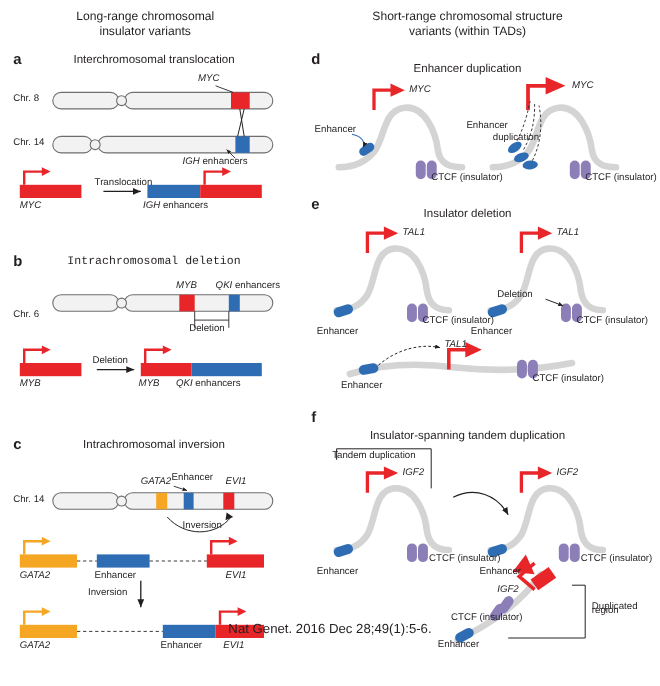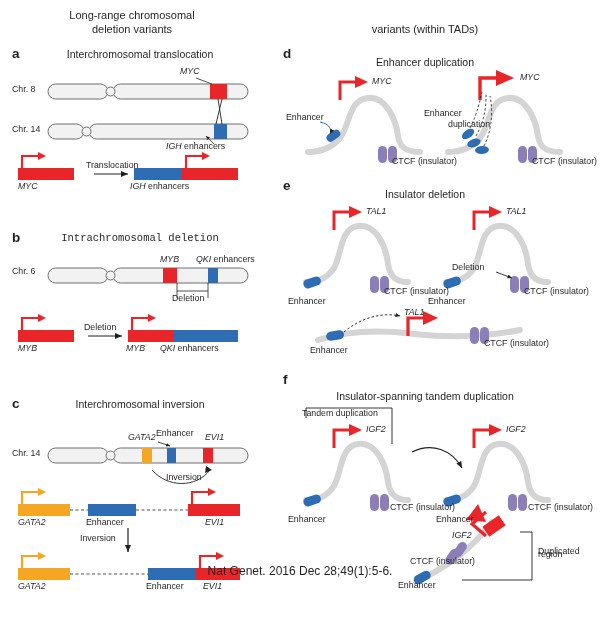--- a/index.html
+++ b/index.html
@@ -15,35 +15,35 @@
   .ctr{transform:translateX(-50%);text-align:center;}
   svg{position:absolute;left:0;top:0;overflow:visible;}
 </style>
 </head>
 <body>
 
 <div class="fig">
 
   <div class="t title ctr" style="left:132px;top:8px;">
     <span>Long-range chromosomal</span><br>
-    <span>deletion variants</span>
+    <span>insulator variants</span>
   </div>
   <div class="t title ctr" style="left:425px;top:8px;">
-    <br>
+    <span>Short-range chromosomal structure</span><br>
     <span>variants (within TADs)</span>
   </div>
 
   <div class="t panel-letter" style="left:12px;top:46px;">a</div>
   <div class="t ptitle ctr" style="left:140px;top:48px;">Interchromosomal translocation</div>
 
   <div class="t panel-letter" style="left:12px;top:230px;">b</div>
   <div class="t ptitle ctr" style="left:140px;top:232px;font-family:Liberation Mono, monospace;">Intrachromosomal deletion</div>
 
   <div class="t panel-letter" style="left:12px;top:396px;">c</div>
-  <div class="t ptitle ctr" style="left:140px;top:398px;">Interchromosomal inversion</div>
+  <div class="t ptitle ctr" style="left:140px;top:398px;">Intrachromosomal inversion</div>
 
   <div class="t panel-letter" style="left:283px;top:46px;">d</div>
   <div class="t ptitle ctr" style="left:425px;top:56px;">Enhancer duplication</div>
 
   <div class="t panel-letter" style="left:283px;top:178px;">e</div>
   <div class="t ptitle ctr" style="left:425px;top:188px;">Insulator deletion</div>
 
   <div class="t panel-letter" style="left:283px;top:372px;">f</div>
   <div class="t ptitle ctr" style="left:425px;top:390px;">Insulator-spanning tandem duplication</div>
 
@@ -263,21 +263,21 @@
 
   <div class="t lbl" style="left:12px;top:84px;">Chr. 8</div>
   <div class="t lbl" style="left:12px;top:124px;">Chr. 14</div>
   <div class="t lbl-i" style="left:180px;top:66px;">MYC</div>
   <div class="t lbl" style="left:166px;top:141px;"><i>IGH</i> enhancers</div>
   <div class="t lbl-i" style="left:18px;top:181px;">MYC</div>
   <div class="t lbl" style="left:130px;top:181px;"><i>IGH</i> enhancers</div>
   <div class="t lbl-i" style="left:200px;top:181px;"></div>
   <div class="t lbl" style="left:86px;top:160px;">Translocation</div>
 
-  <div class="t lbl" style="left:12px;top:266px;">Chr. 6</div>
+  <div class="t lbl" style="left:12px;top:280px;">Chr. 6</div>
   <div class="t lbl-i" style="left:160px;top:254px;">MYB</div>
   <div class="t lbl" style="left:196px;top:254px;"><i>QKI</i> enhancers</div>
   <div class="t lbl" style="left:172px;top:293px;">Deletion</div>
   <div class="t lbl" style="left:84px;top:322px;">Deletion</div>
   <div class="t lbl-i" style="left:18px;top:343px;">MYB</div>
   <div class="t lbl-i" style="left:126px;top:343px;">MYB</div>
   <div class="t lbl" style="left:160px;top:343px;"><i>QKI</i> enhancers</div>
 
   <div class="t lbl" style="left:12px;top:448px;">Chr. 14</div>
   <div class="t lbl-i" style="left:128px;top:432px;">GATA2</div>

